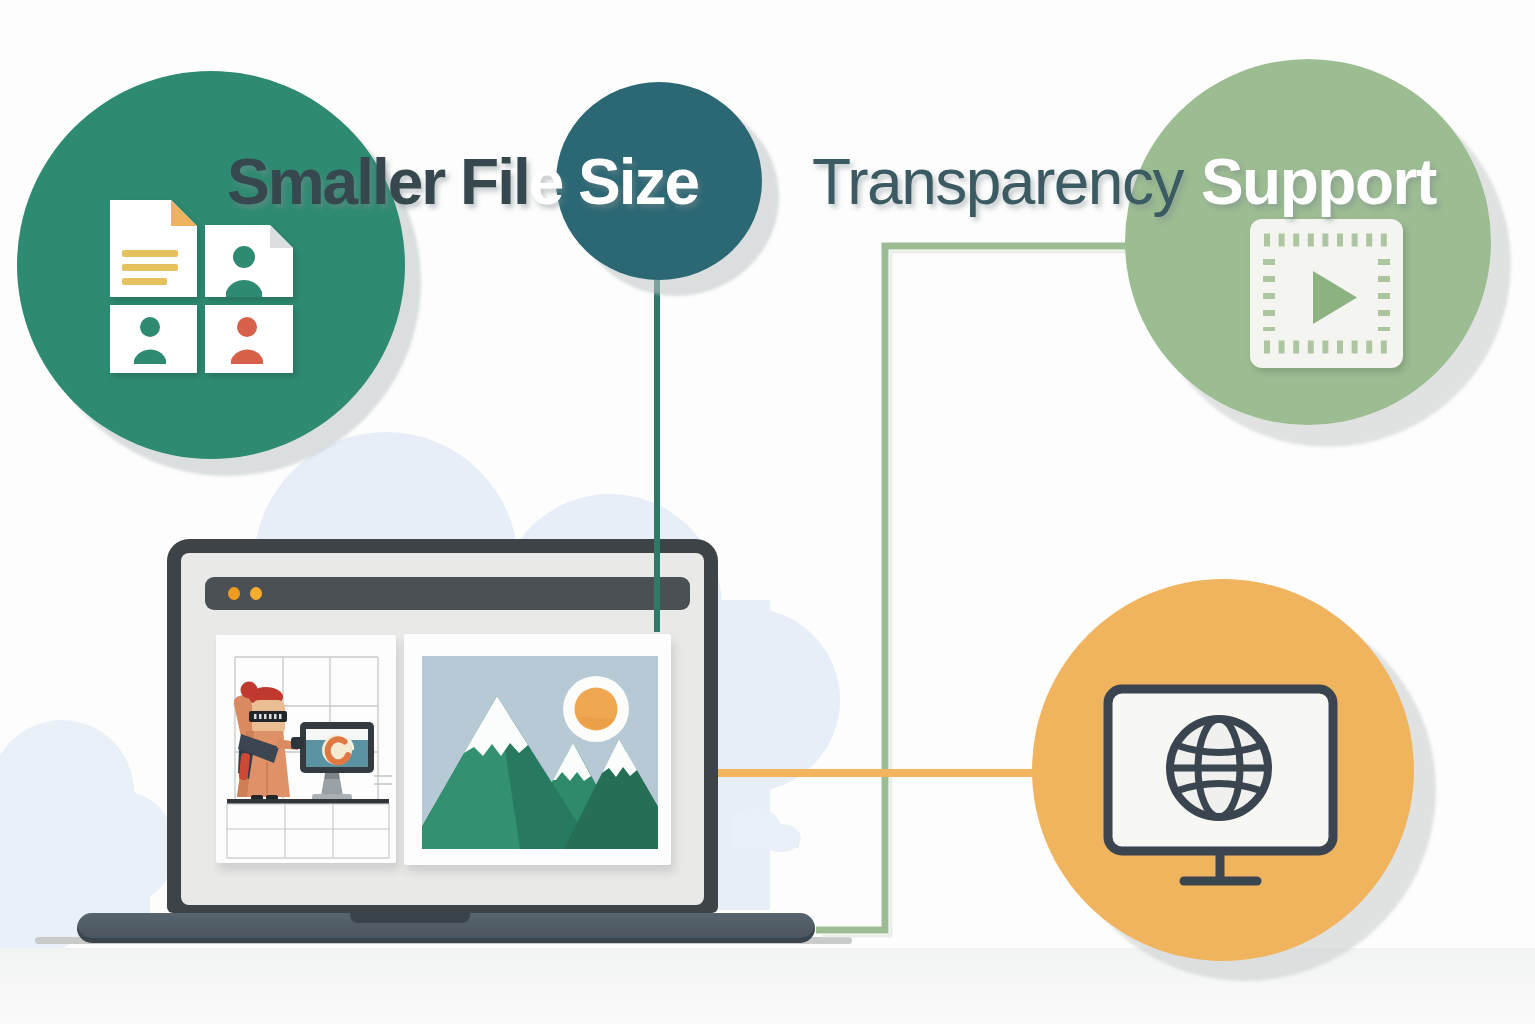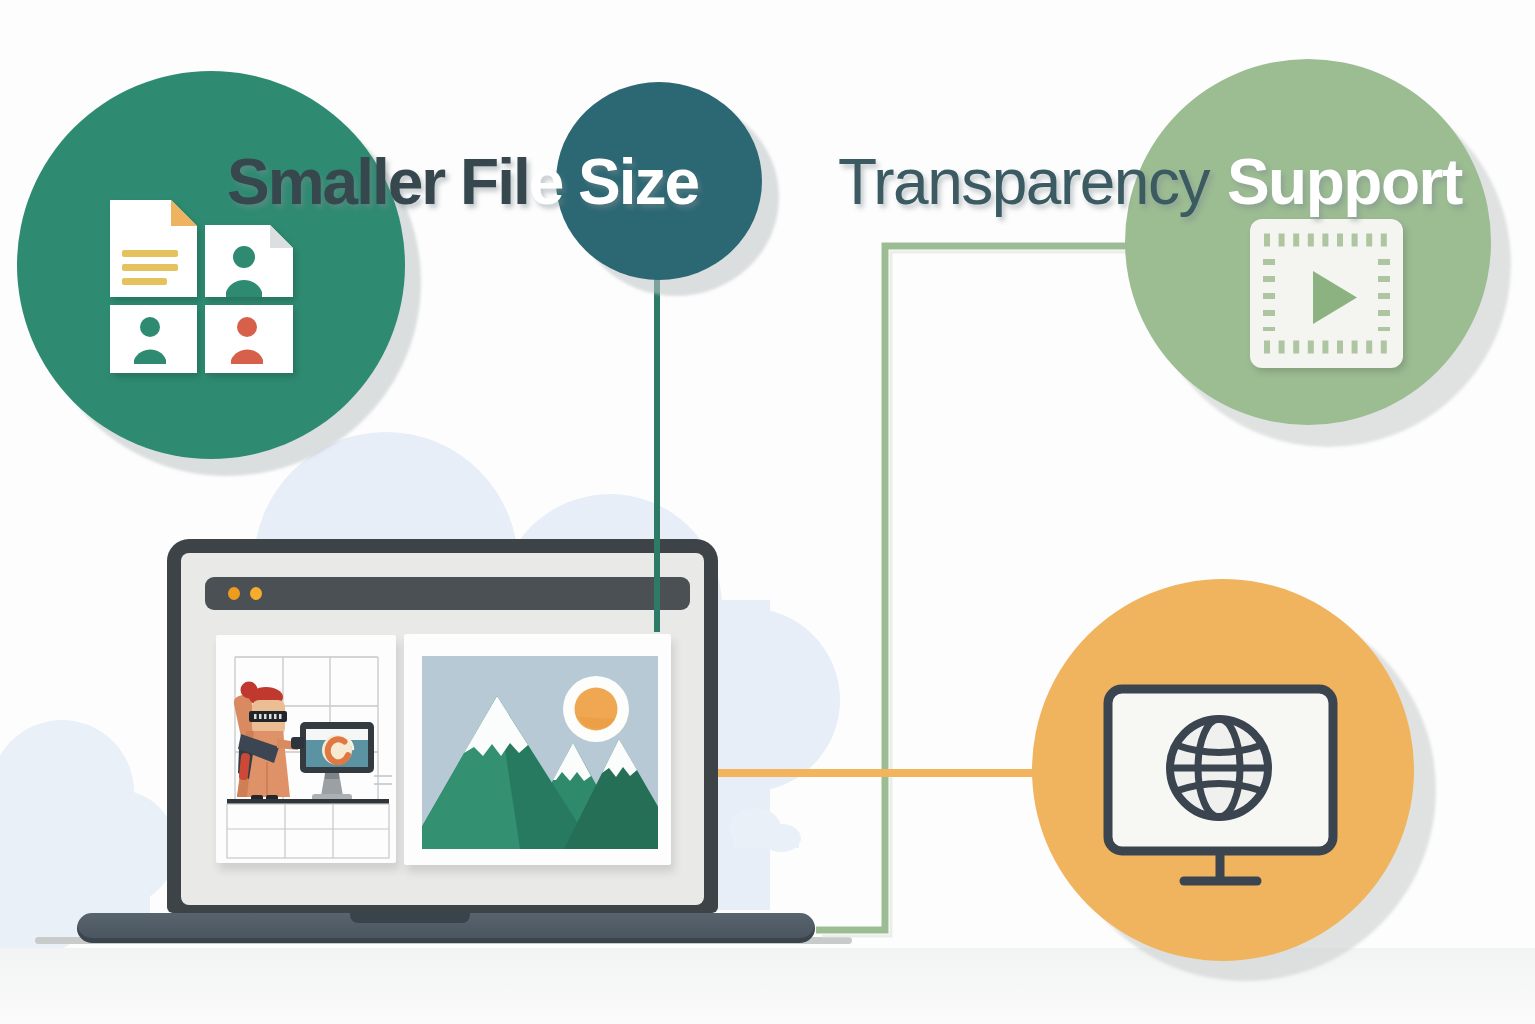--- a/index.html
+++ b/index.html
@@ -52,21 +52,21 @@
     box-shadow:22px 20px 3px rgba(205,208,208,.6);}
   .icon-svg{z-index:31;pointer-events:none;}
 
   
   .title{z-index:40;white-space:nowrap;line-height:1;letter-spacing:-2px;
     text-shadow:3px 4px 5px rgba(125,138,142,.45);font-size:64px;}
   .title-sfs{left:227px;top:150px;font-weight:bold;}
   .t-dark{color:var(--title-dark);}
   .t-white{color:var(--white);}
   .title-transparency{left:812px;top:150px;letter-spacing:-1.5px;}
-  .t-trans-light{color:var(--transparency-text);font-weight:normal;margin-left:26px;}
+  .t-trans-light{color:var(--transparency-text);font-weight:normal;}
   .t-trans-bold{color:var(--white);font-weight:bold;margin-left:18px;}
   .title-animation{left:904px;top:477px;}
   .t-anim-bold{color:var(--animation-bold);font-weight:bold;}
   .t-anim-light{color:var(--animation-light);font-weight:normal;margin-left:20px;}
 </style>
 </head>
 <body>
 
 <div class="stage">
 

